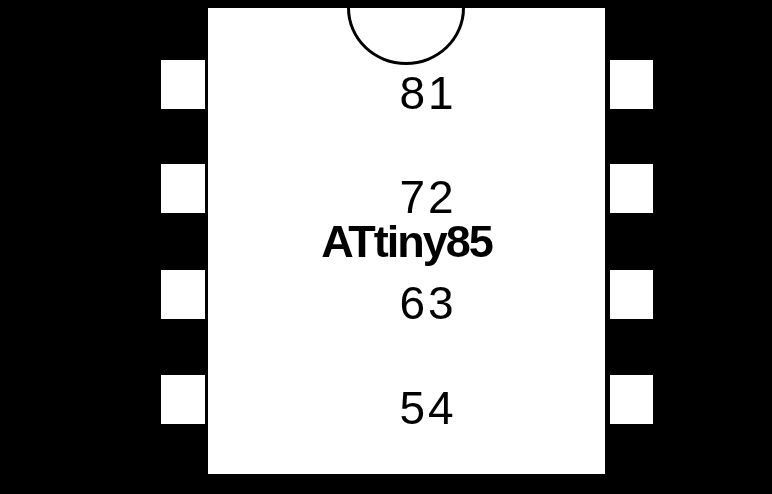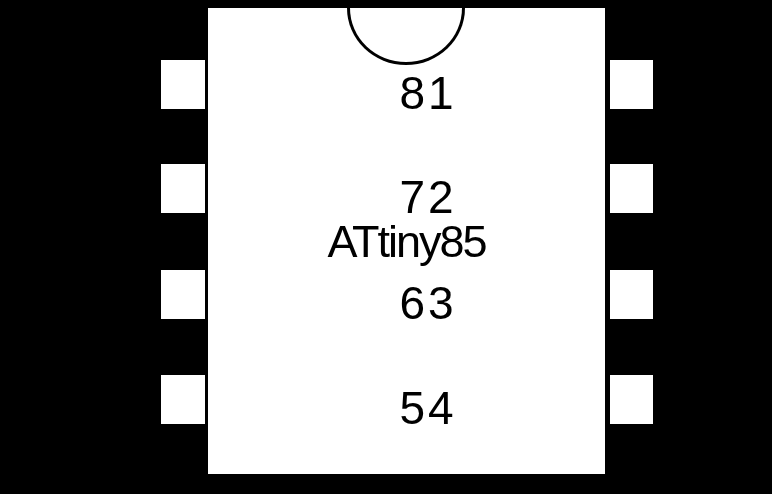--- a/index.html
+++ b/index.html
@@ -37,21 +37,21 @@
   }
   .chip-label {
     position: absolute;
     left: 0;
     right: 0;
     top: 200px;
     height: 68px;
     line-height: 68px;
     text-align: center;
     font-size: 45px;
-    font-weight: normal;
+    font-weight: bold;
     letter-spacing: -2px;
     color: #000000;
     white-space: nowrap;
   }
   .pin-lead {
     position: absolute;
     width: 44px;
     height: 49px;
     background: #ffffff;
   }

